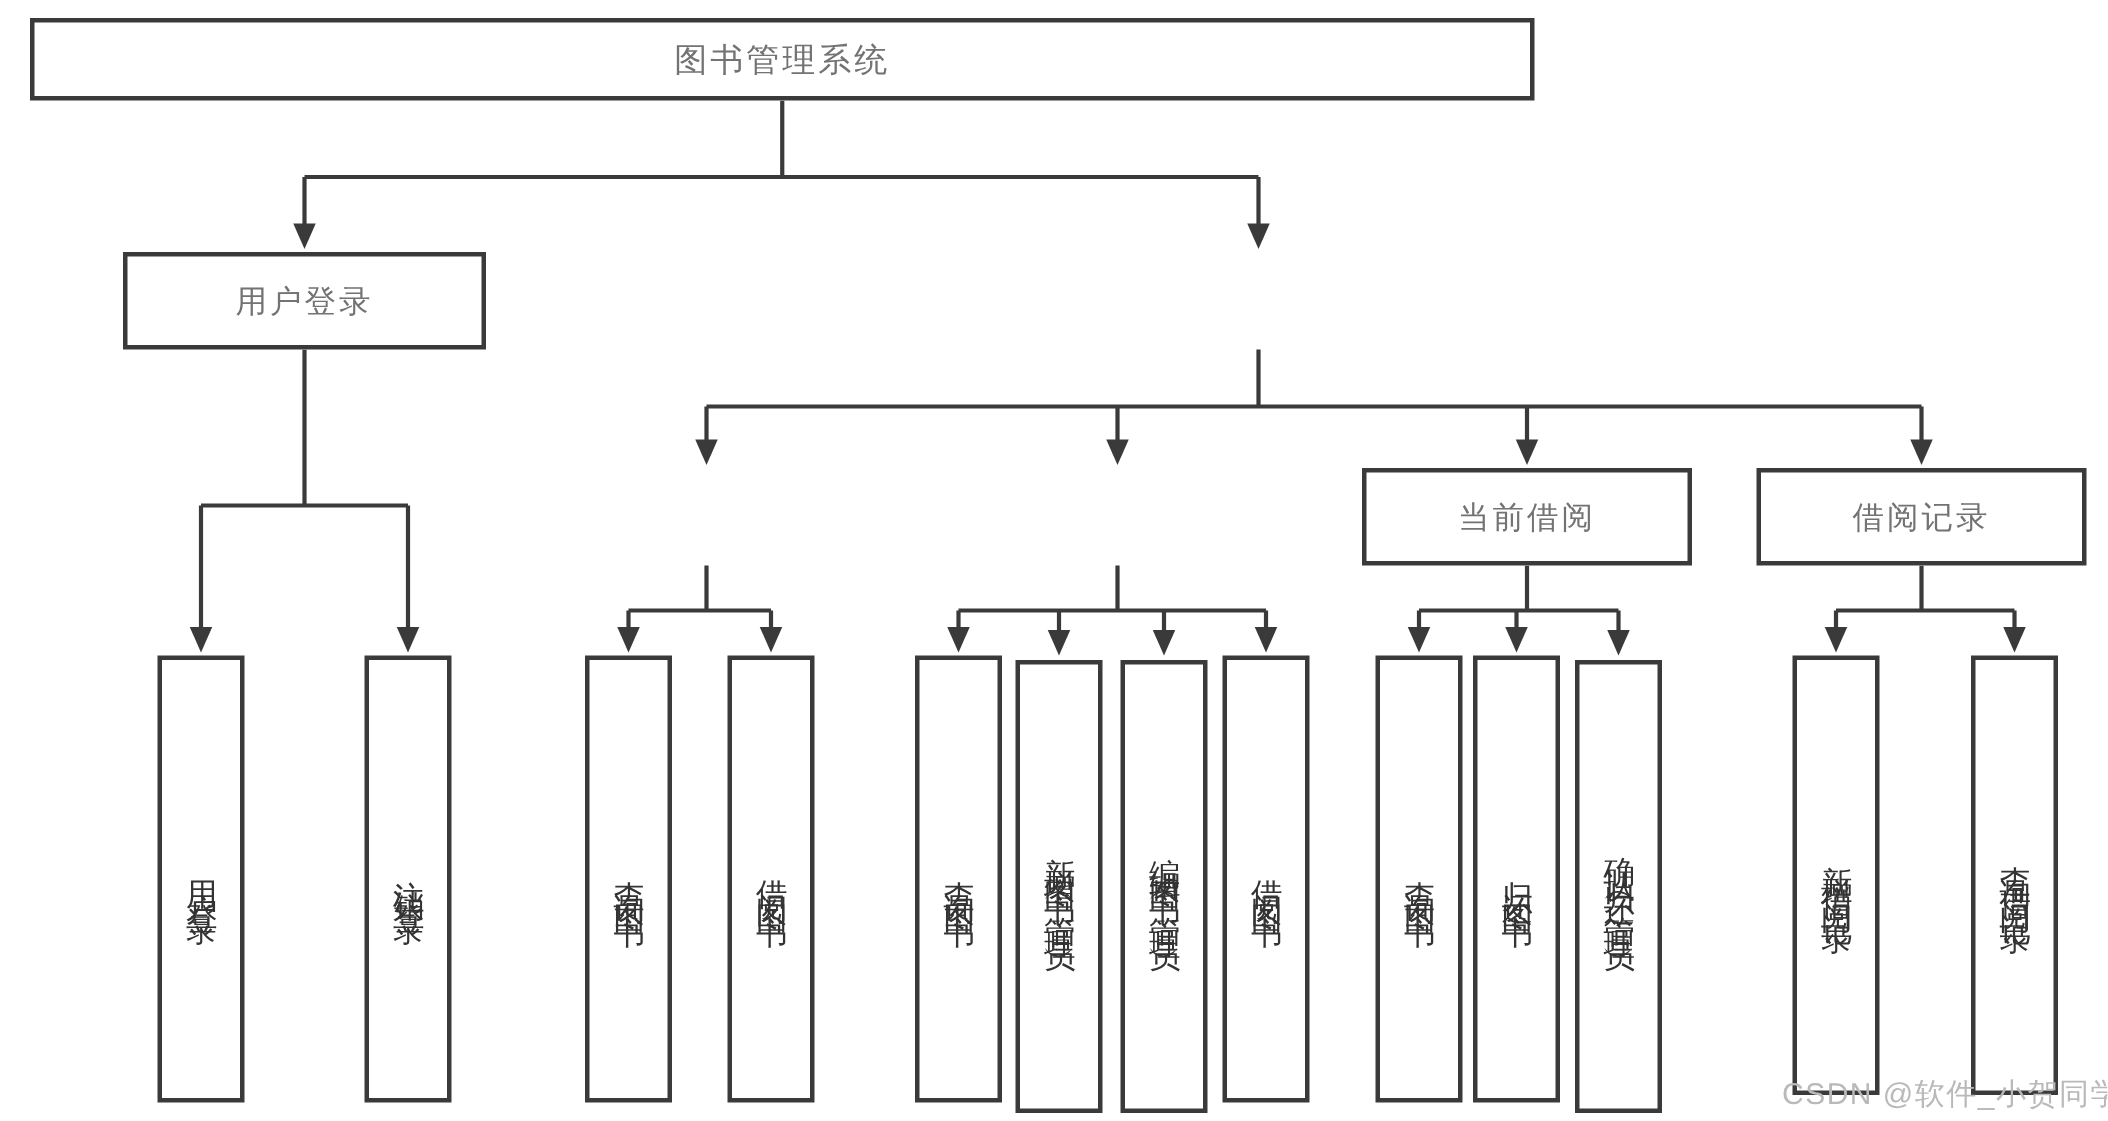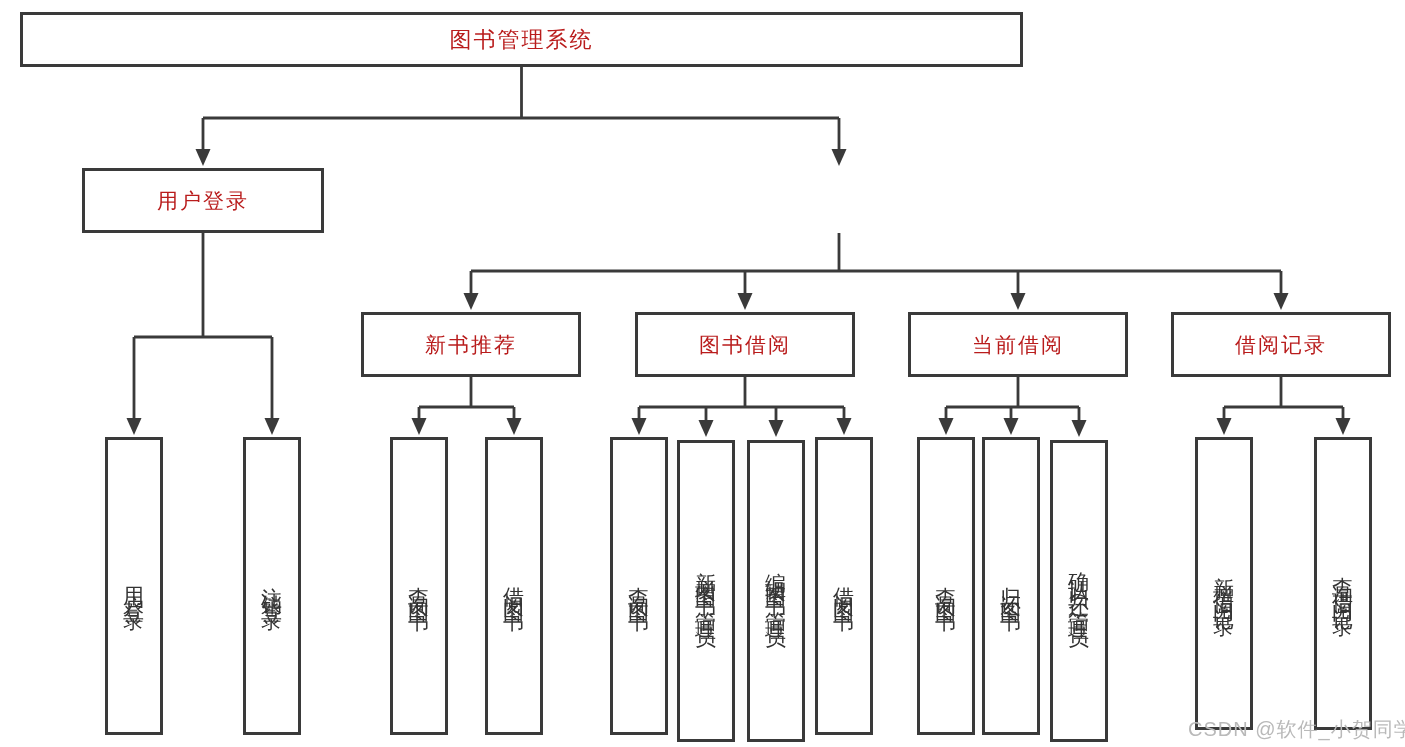--- a/index.html
+++ b/index.html
@@ -16,21 +16,21 @@
     position: absolute;
     box-sizing: border-box;
     background: #ffffff;
     border: 3px solid #3a3a3a;
     display: flex;
     align-items: center;
     justify-content: center;
     z-index: 2;
   }
   .hlabel {
-    color: #b91c1c;
+    color: #737373;
     font-size: 21px;
     letter-spacing: 2px;
     white-space: nowrap;
   }
   .root .hlabel { font-size: 22px; }
   .vlabel {
     color: #333333;
     font-size: 21px;
     writing-mode: vertical-rl;
     text-orientation: mixed;
@@ -95,26 +95,20 @@
   </svg>
 
   <div class="box root" style="left:20px; top:12px; width:1003px; height:55px;">
     <span class="hlabel">图书管理系统</span>
   </div>
 
   <div class="box" style="left:82px; top:168px; width:242px; height:65px;">
     <span class="hlabel">用户登录</span>
   </div>
 
-  <div class="box" style="left:361px; top:312px; width:220px; height:65px;">
-    <span class="hlabel">新书推荐</span>
-  </div>
-  <div class="box" style="left:635px; top:312px; width:220px; height:65px;">
-    <span class="hlabel">图书借阅</span>
-  </div>
   <div class="box" style="left:908px; top:312px; width:220px; height:65px;">
     <span class="hlabel">当前借阅</span>
   </div>
   <div class="box" style="left:1171px; top:312px; width:220px; height:65px;">
     <span class="hlabel">借阅记录</span>
   </div>
 
   <div class="box" style="left:105px; top:437px; width:58px; height:298px;">
     <span class="vlabel">用户登录</span>
   </div>

